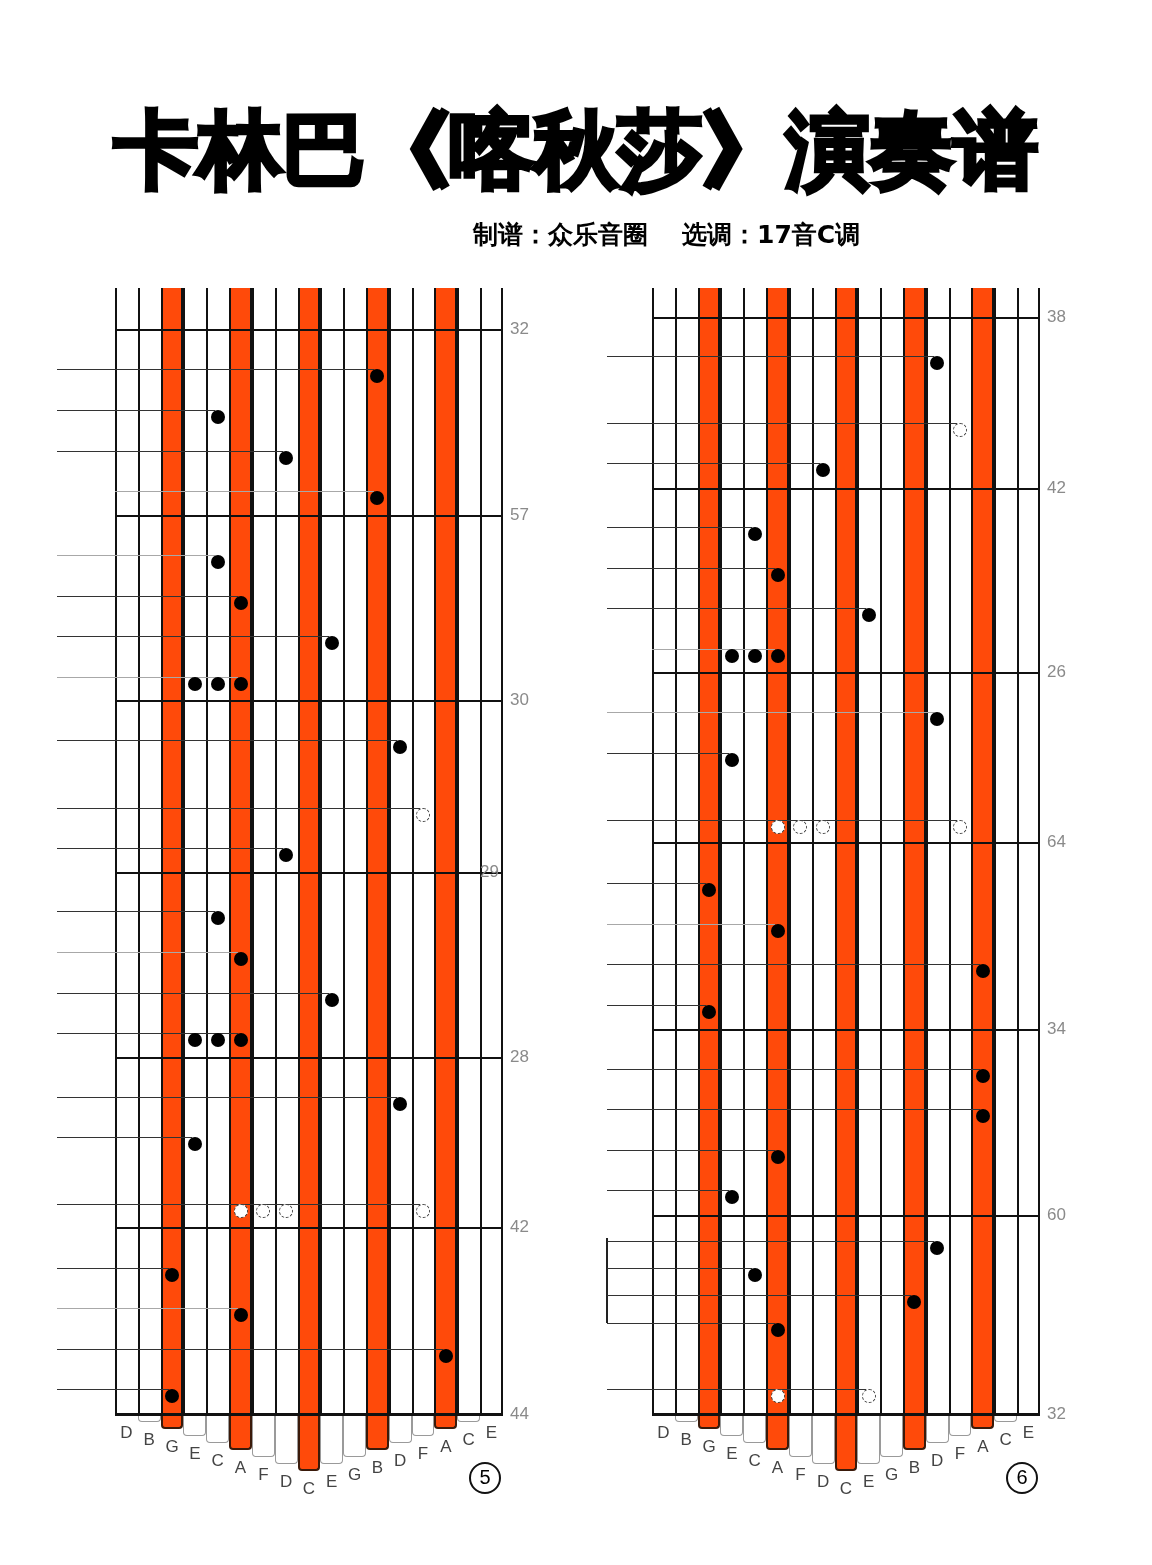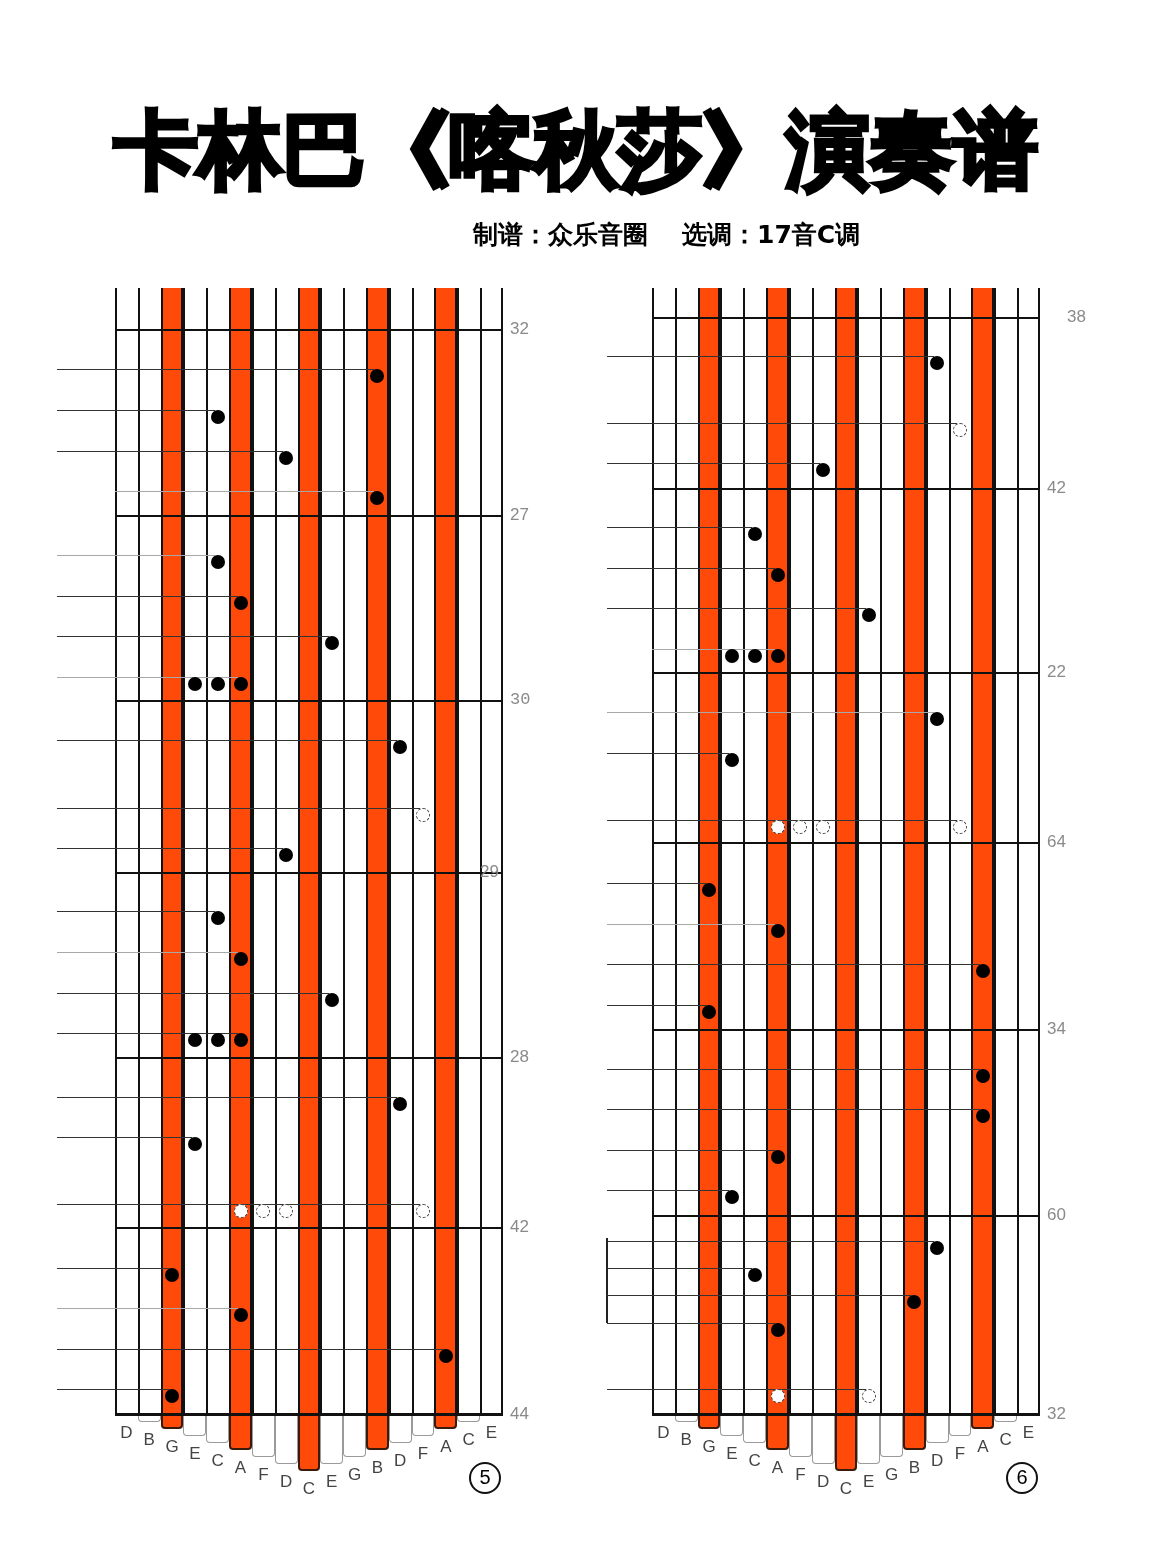--- a/index.html
+++ b/index.html
@@ -93,23 +93,23 @@
     <div class="tail hl" style="left: 434.48px; width: 22.82px; top: 1415px; height: 14px;"></div>
     <div class="klabel" style="left: 445.89px; top: 1437px;">A</div>
     <div class="col" style="left: 457.3px; width: 22.82px; top: 288px; height: 1127px;"></div>
     <div class="tail" style="left: 457.3px; width: 22.82px; top: 1415px; height: 7px;"></div>
     <div class="klabel" style="left: 468.71px; top: 1430px;">C</div>
     <div class="col last" style="left: 480.12px; width: 22.82px; top: 288px; height: 1127px;"></div>
     <div class="klabel" style="left: 491.53px; top: 1423px;">E</div>
     <div class="bar" style="left: 115px; width: 388px; top: 329px;"></div>
     <div class="barnum" style="left: 510px; top: 319px;">32</div>
     <div class="bar" style="left: 115px; width: 388px; top: 515px;"></div>
-    <div class="barnum" style="left: 510px; top: 505px;">27</div>
+    <div class="barnum" style="left: 510px; top: 505px;">57</div>
     <div class="bar" style="left: 115px; width: 388px; top: 700px;"></div>
-    <div class="barnum" style="left: 510px; top: 690px; font-family: Liberation Mono, monospace;">30</div>
+    <div class="barnum" style="left: 510px; top: 690px;">30</div>
     <div class="bar" style="left: 115px; width: 388px; top: 872px;"></div>
     <div class="barnum" style="left: 480px; top: 862px;">29</div>
     <div class="bar" style="left: 115px; width: 388px; top: 1057px;"></div>
     <div class="barnum" style="left: 510px; top: 1047px;">28</div>
     <div class="bar" style="left: 115px; width: 388px; top: 1227px;"></div>
     <div class="barnum" style="left: 510px; top: 1217px;">42</div>
     <div class="base" style="left: 115px; width: 388px; top: 1413px;"></div>
     <div class="barnum" style="left: 510px; top: 1404px;">44</div>
     <div class="nline" style="left: 57px; width: 317.43px; top: 369px;"></div>
     <div class="nline" style="left: 57px; width: 157.69px; top: 410px;"></div>
@@ -209,25 +209,25 @@
     <div class="klabel" style="left: 423.07px; top: 1444px;">F</div>
     <div class="col hl" style="left: 434.48px; width: 22.82px; top: 288px; height: 1127px;"></div>
     <div class="tail hl" style="left: 434.48px; width: 22.82px; top: 1415px; height: 14px;"></div>
     <div class="klabel" style="left: 445.89px; top: 1437px;">A</div>
     <div class="col" style="left: 457.3px; width: 22.82px; top: 288px; height: 1127px;"></div>
     <div class="tail" style="left: 457.3px; width: 22.82px; top: 1415px; height: 7px;"></div>
     <div class="klabel" style="left: 468.71px; top: 1430px;">C</div>
     <div class="col last" style="left: 480.12px; width: 22.82px; top: 288px; height: 1127px;"></div>
     <div class="klabel" style="left: 491.53px; top: 1423px;">E</div>
     <div class="bar" style="left: 115px; width: 388px; top: 317px;"></div>
-    <div class="barnum" style="left: 510px; top: 307px; margin-left: 20px;">38</div>
+    <div class="barnum" style="left: 510px; top: 307px;">38</div>
     <div class="bar" style="left: 115px; width: 388px; top: 488px;"></div>
     <div class="barnum" style="left: 510px; top: 478px;">42</div>
     <div class="bar" style="left: 115px; width: 388px; top: 672px;"></div>
-    <div class="barnum" style="left: 510px; top: 662px;">22</div>
+    <div class="barnum" style="left: 510px; top: 662px;">26</div>
     <div class="bar" style="left: 115px; width: 388px; top: 842px;"></div>
     <div class="barnum" style="left: 510px; top: 832px;">64</div>
     <div class="bar" style="left: 115px; width: 388px; top: 1029px;"></div>
     <div class="barnum" style="left: 510px; top: 1019px;">34</div>
     <div class="bar" style="left: 115px; width: 388px; top: 1215px;"></div>
     <div class="barnum" style="left: 510px; top: 1205px;">60</div>
     <div class="base" style="left: 115px; width: 388px; top: 1413px;"></div>
     <div class="barnum" style="left: 510px; top: 1404px;">32</div>
     <div class="bracket" style="left: 69px; top: 1238px; height: 85px;"></div>
     <div class="nline" style="left: 70px; width: 327.25px; top: 356px;"></div>

